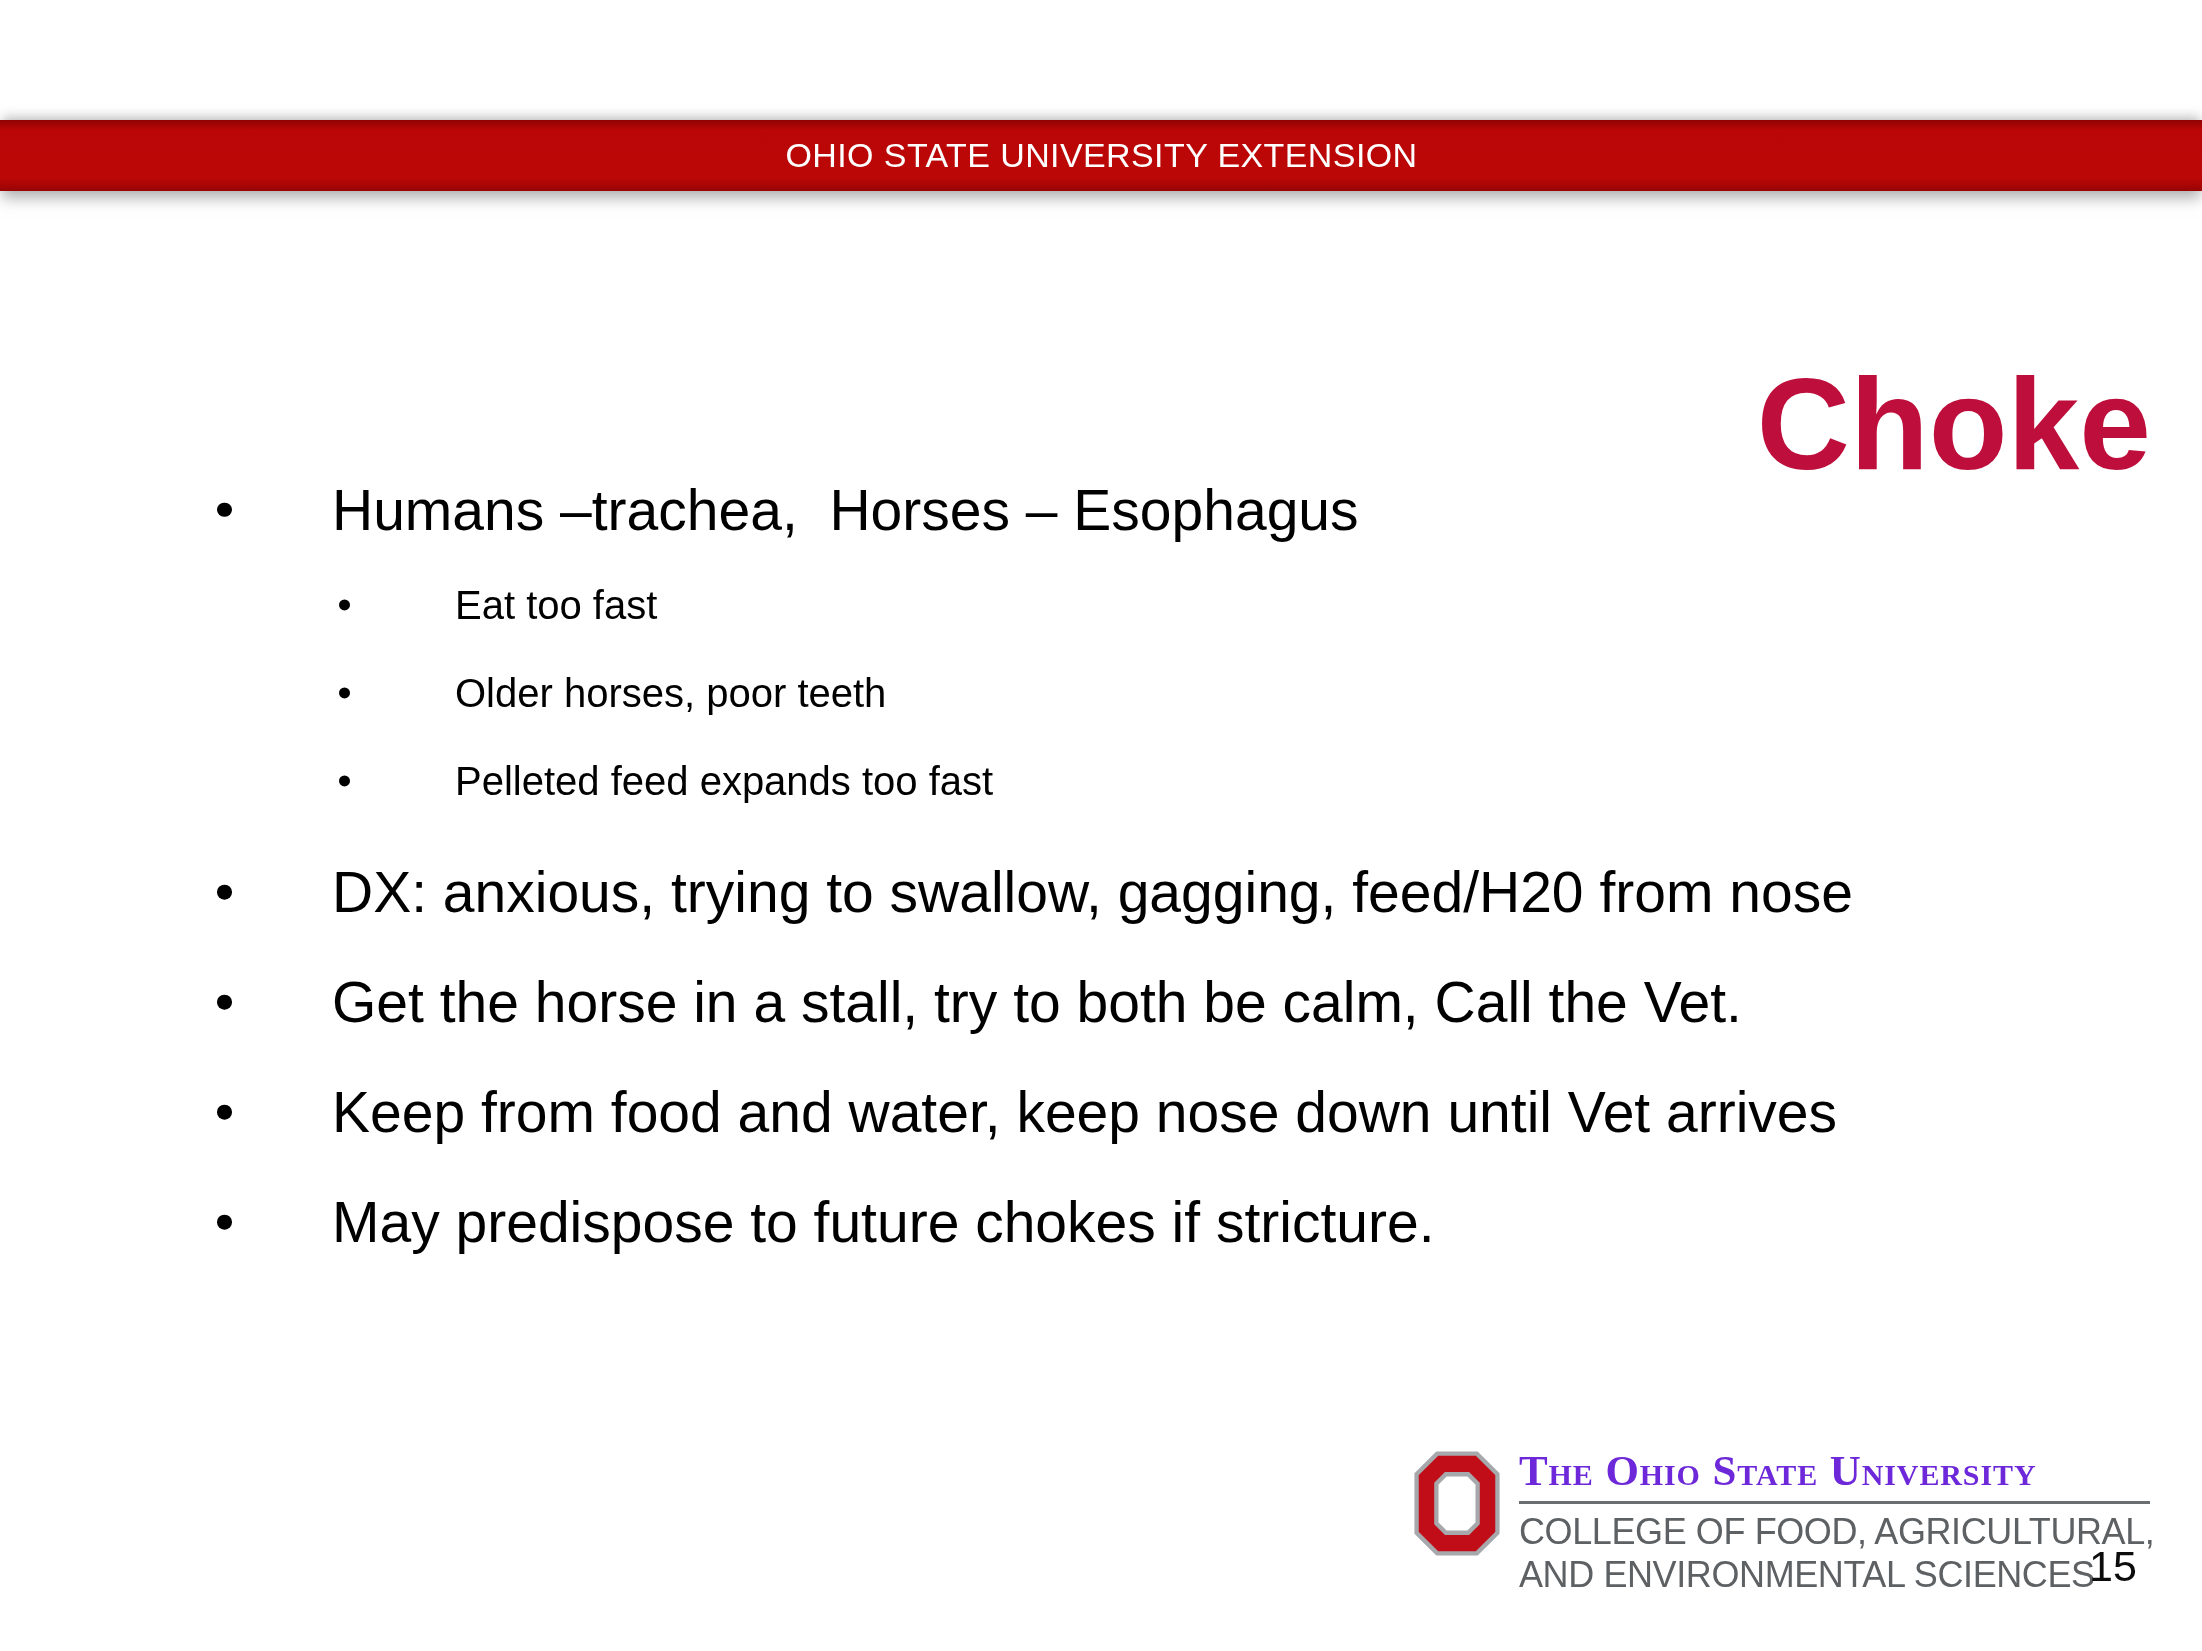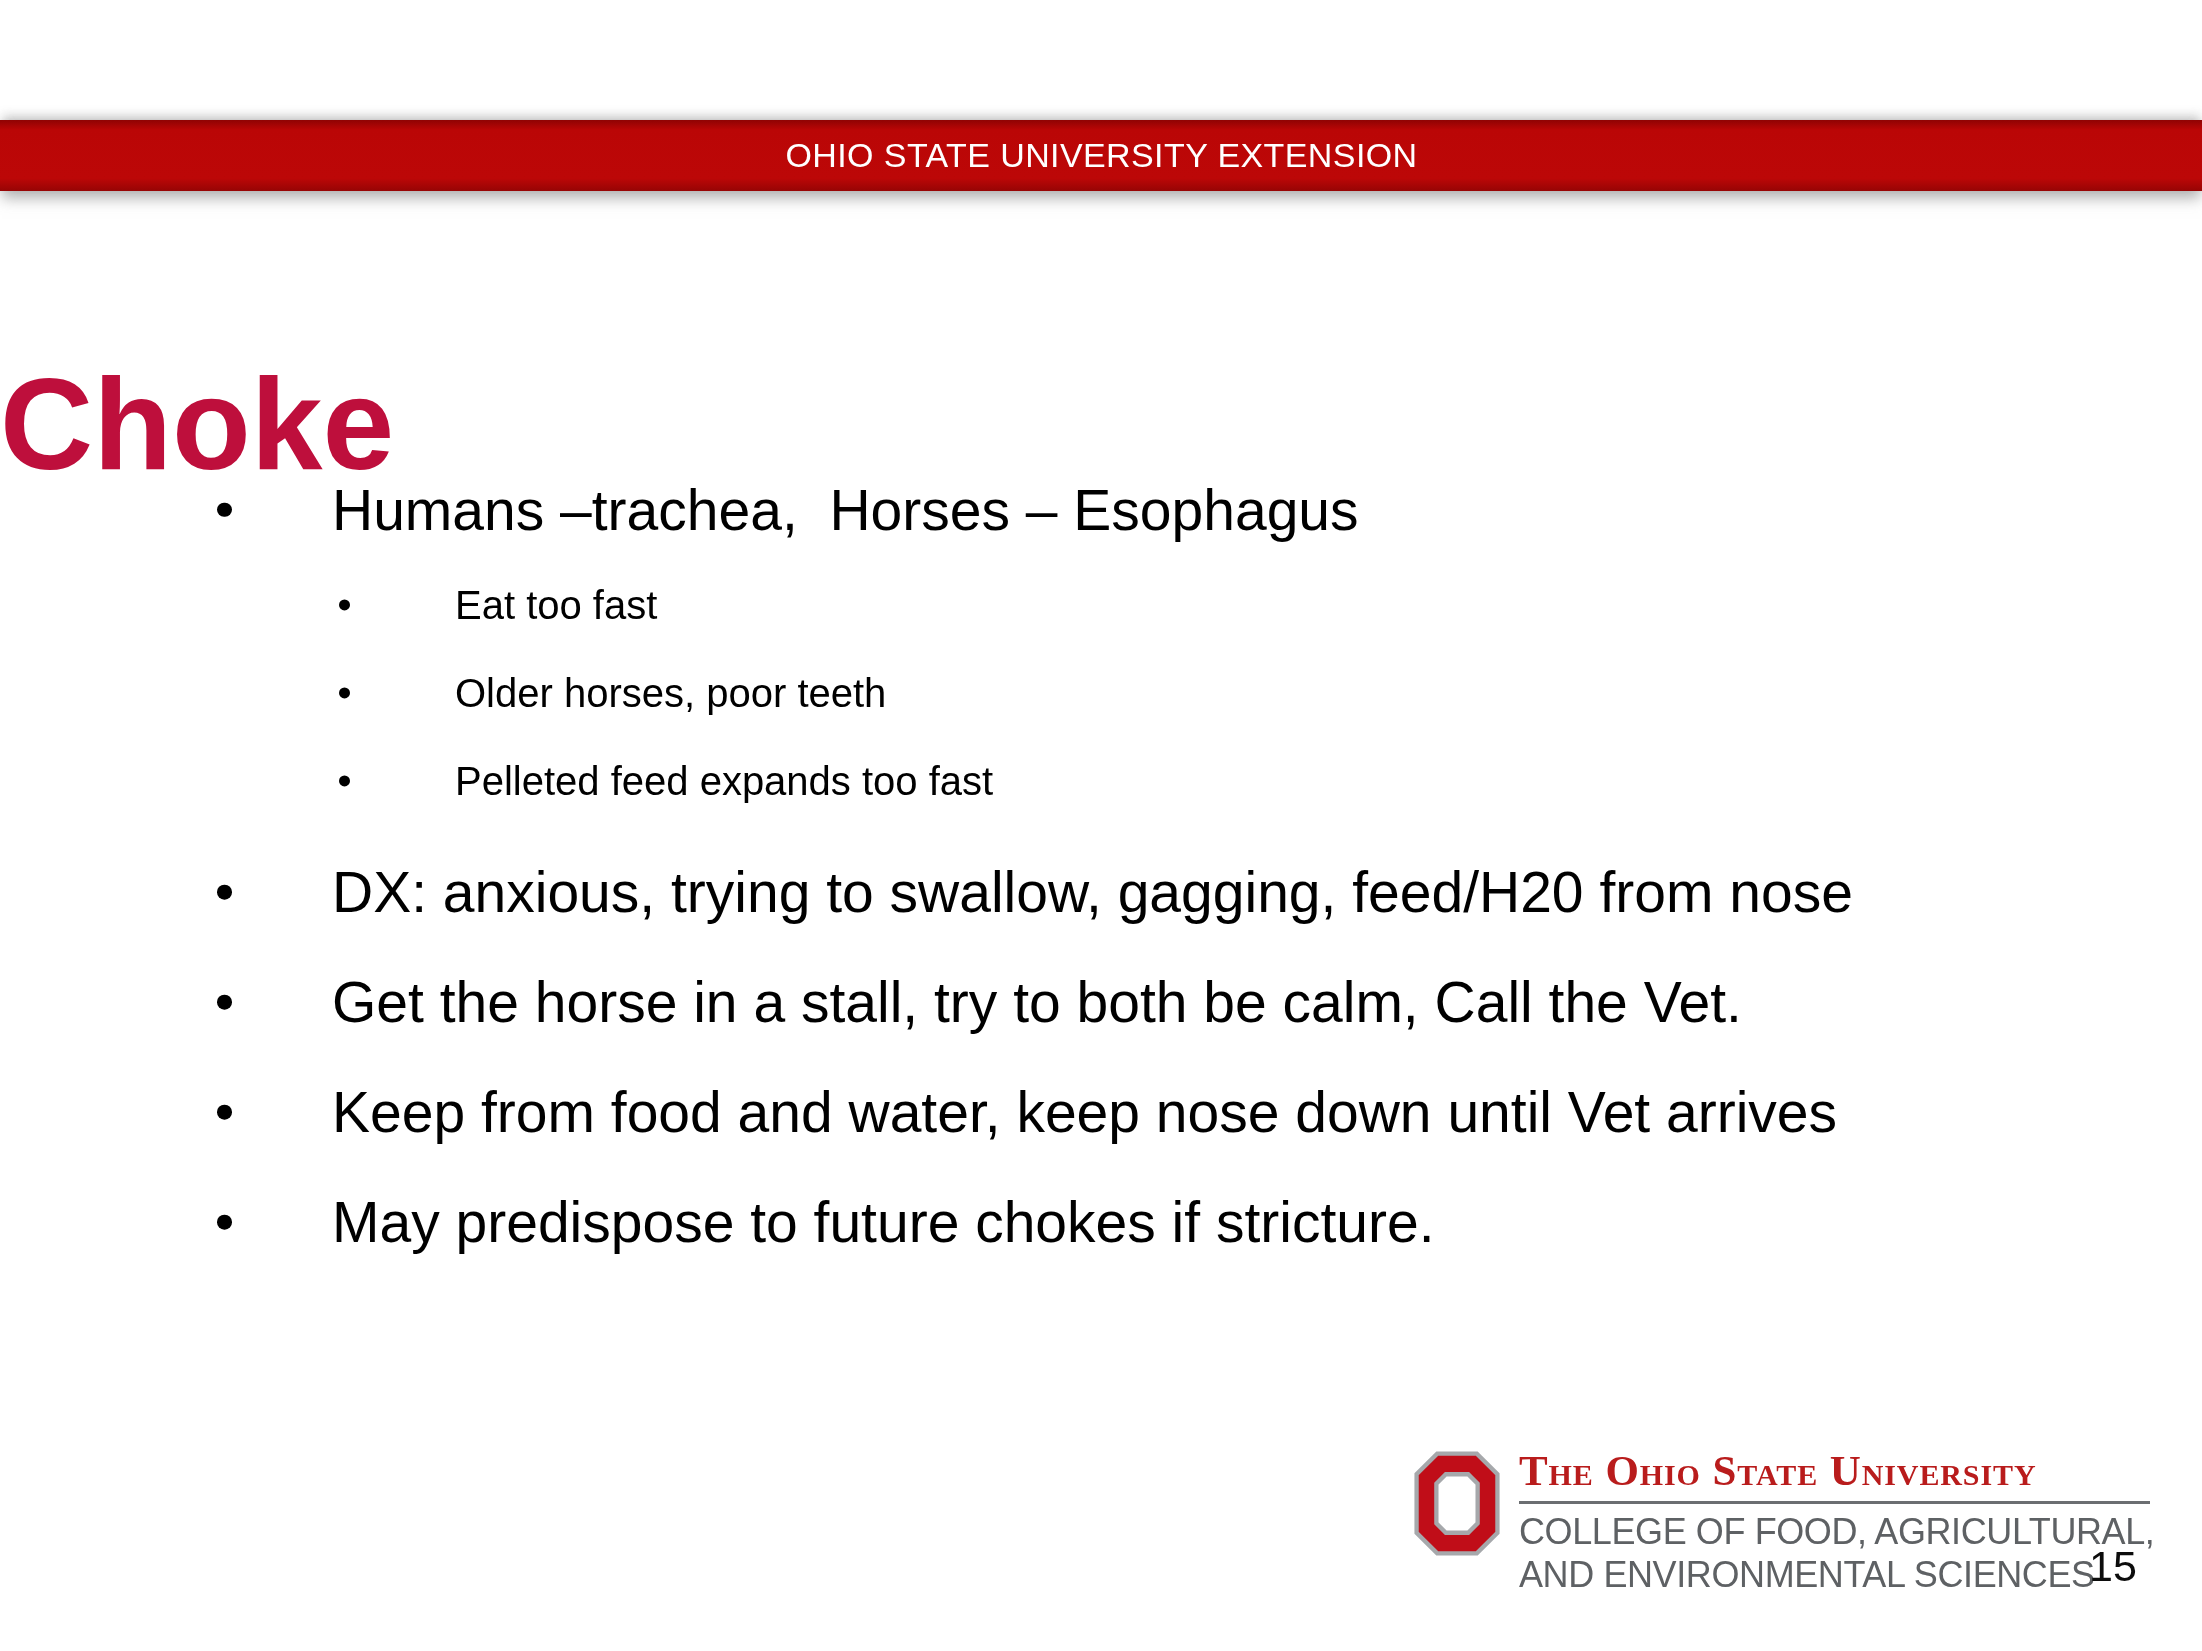--- a/index.html
+++ b/index.html
@@ -38,21 +38,21 @@
     letter-spacing: 0.4px;
     white-space: pre;
   }
 
   
   .slide-title {
     position: absolute;
     top: 274px;
     left: 0;
     width: 2151px;            
-    text-align: left;
+    text-align: right;
     font-size: 129px;
     line-height: 129px;
     font-weight: 700;
     color: #be0f3c;
   }
 
   
   .content {
     position: absolute;
     top: 458px;
@@ -107,21 +107,21 @@
     position: absolute;
     left: 1519px;
     top: 1447px;
     width: 637px;
     font-family: "Liberation Serif", serif;
     font-variant: small-caps;
     font-weight: 700;
     font-size: 43px;
     line-height: 48px;
     letter-spacing: 0.9px;
-    color: #b91c1c;
+    color: #6d28d9;
     white-space: nowrap;
   }
   .wordmark-rule {
     position: absolute;
     left: 1519px;
     top: 1501px;
     width: 631px;
     height: 3.4px;
     background: #6b6e71;
   }

